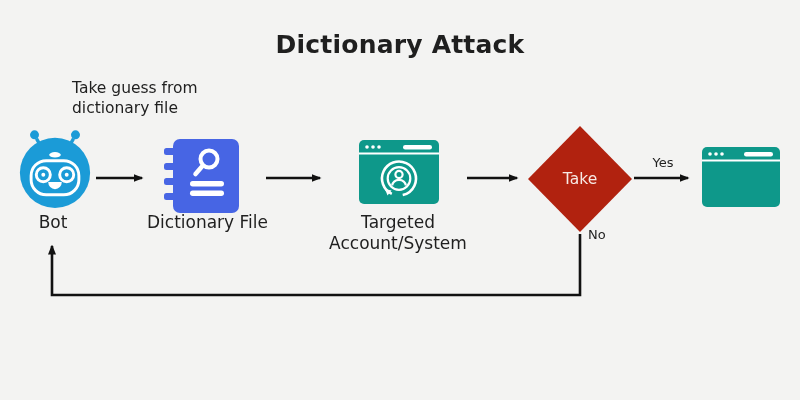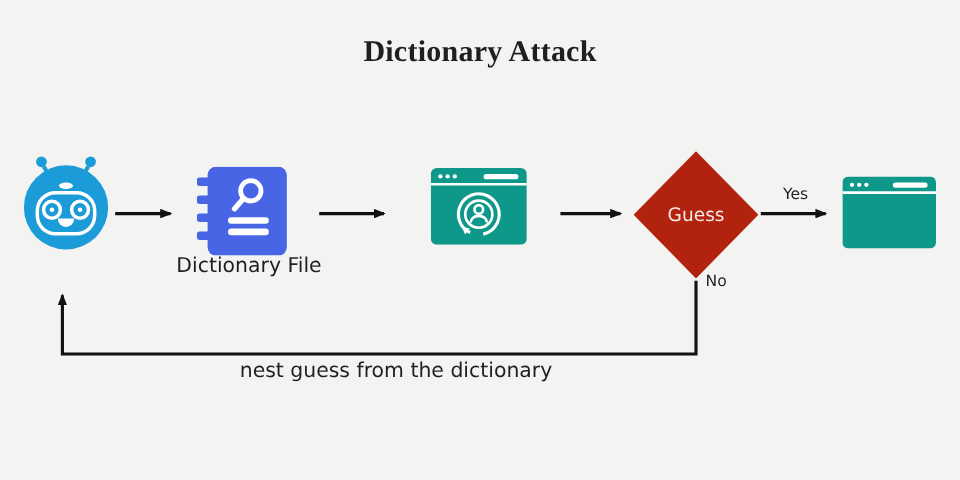--- a/index.html
+++ b/index.html
@@ -3,21 +3,21 @@
 <meta charset="utf-8">
 <style>
   :root{
     --bg:#F3F3F2; --bot-blue:#1B9BD7; --file-blue:#4765E4; --teal:#0E988A;
     --diamond-red:#B1220F; --arrow:#111111; --text:#1F1F1F; --diamond-text:#F7E9E4;
   }
   html,body{margin:0;padding:0;}
   body{font-family:"DejaVu Sans","Liberation Sans",sans-serif;background:#fff;}
   .canvas{position:relative;width:800px;height:400px;background:var(--bg);overflow:hidden;}
   .abs{position:absolute;}
-  .title{top:30px;left:0;width:800px;text-align:center;font-size:25px;font-weight:bold;color:var(--text);letter-spacing:.2px;font-family:Liberation Serif, serif;}
+  .title{top:30px;left:0;width:800px;text-align:center;font-size:25px;font-weight:bold;color:var(--text);letter-spacing:.2px;}
   .annotation{top:79px;left:72px;font-size:15.5px;line-height:19.5px;color:var(--text);}
   .node-label{font-size:17px;color:var(--text);text-align:center;line-height:20.5px;}
   .lbl-bot{top:212px;left:13px;width:80px;}
   .lbl-file{top:212px;left:145px;width:125px;}
   .lbl-target{top:212px;left:320px;width:156px;}
   .diamond-wrap{left:528px;top:126px;width:104px;height:106px;}
   .diamond-text{left:528px;top:126px;width:104px;height:106px;display:flex;flex-direction:column;align-items:center;justify-content:center;color:var(--diamond-text);font-size:15.5px;line-height:19px;text-align:center;}
   .edge-label{font-size:13px;color:var(--text);}
   .lbl-yes{top:155px;left:640px;width:46px;text-align:center;}
   .lbl-no{top:227px;left:588px;}
@@ -32,20 +32,24 @@
   .stroke-white{stroke:#fff;fill:none;}
   .block{display:block;}
 </style>
 </head>
 <body>
 
 <div class="canvas">
 
   <div class="abs title">Dictionary Attack</div>
 
+  <div class="abs annotation">
+    <span class="block">Take guess from</span>
+    <span class="block">dictionary file</span>
+  </div>
 
   <svg class="abs overlay" width="800" height="400" viewBox="0 0 800 400">
     <defs>
       <marker id="ah" markerWidth="10" markerHeight="8" refX="8.5" refY="4" orient="auto" markerUnits="userSpaceOnUse">
         <path d="M0,0 L10,4 L0,8 z" fill="#111111"></path>
       </marker>
     </defs>
     <line class="arrow-line" x1="96" y1="178" x2="142" y2="178" marker-end="url(#ah)"></line>
     <line class="arrow-line" x1="266" y1="178" x2="320" y2="178" marker-end="url(#ah)"></line>
     <line class="arrow-line" x1="467" y1="178" x2="517" y2="178" marker-end="url(#ah)"></line>
@@ -105,35 +109,37 @@
       <circle class="stroke-white" cx="40" cy="38.5" r="11.3" stroke-width="2.2"></circle>
       <circle class="stroke-white" cx="40" cy="34.5" r="3.6" stroke-width="2.2"></circle>
       <path class="stroke-white" d="M33.2,45.5 a6.8,5.6 0 0 1 13.6,0" stroke-width="2.2"></path>
     </g>
   </svg>
 
   <svg class="abs diamond-wrap" viewBox="0 0 104 106">
     <polygon class="fill-red" points="52,0 104,53 52,106 0,53"></polygon>
   </svg>
   <div class="abs diamond-text">
-    <span class="block">Guess</span>
+    <span class="block">Take</span>
   </div>
 
   <svg class="abs" style="left:702px;top:147px;" width="78" height="60" viewBox="0 0 78 60">
     <rect class="fill-teal" x="0" y="0" width="78" height="60" rx="5"></rect>
     <line class="stroke-white" x1="0" y1="13.5" x2="78" y2="13.5" stroke-width="2.2"></line>
     <g>
       <circle class="fill-white" cx="8" cy="7" r="1.8"></circle>
       <circle class="fill-white" cx="14" cy="7" r="1.8"></circle>
       <circle class="fill-white" cx="20" cy="7" r="1.8"></circle>
     </g>
     <rect class="fill-white" x="42" y="5" width="29" height="4.4" rx="2.2"></rect>
   </svg>
 
+  <div class="abs node-label lbl-bot">Bot</div>
   <div class="abs node-label lbl-file">Dictionary File</div>
   <div class="abs node-label lbl-target">
+    <span class="block">Targeted</span>
+    <span class="block">Account/System</span>
   </div>
 
   <div class="abs edge-label lbl-yes">Yes</div>
   <div class="abs edge-label lbl-no">No</div>
-  <div class="abs lbl-loop">nest guess from the dictionary</div>
 
 </div>
 
 </body></html>

